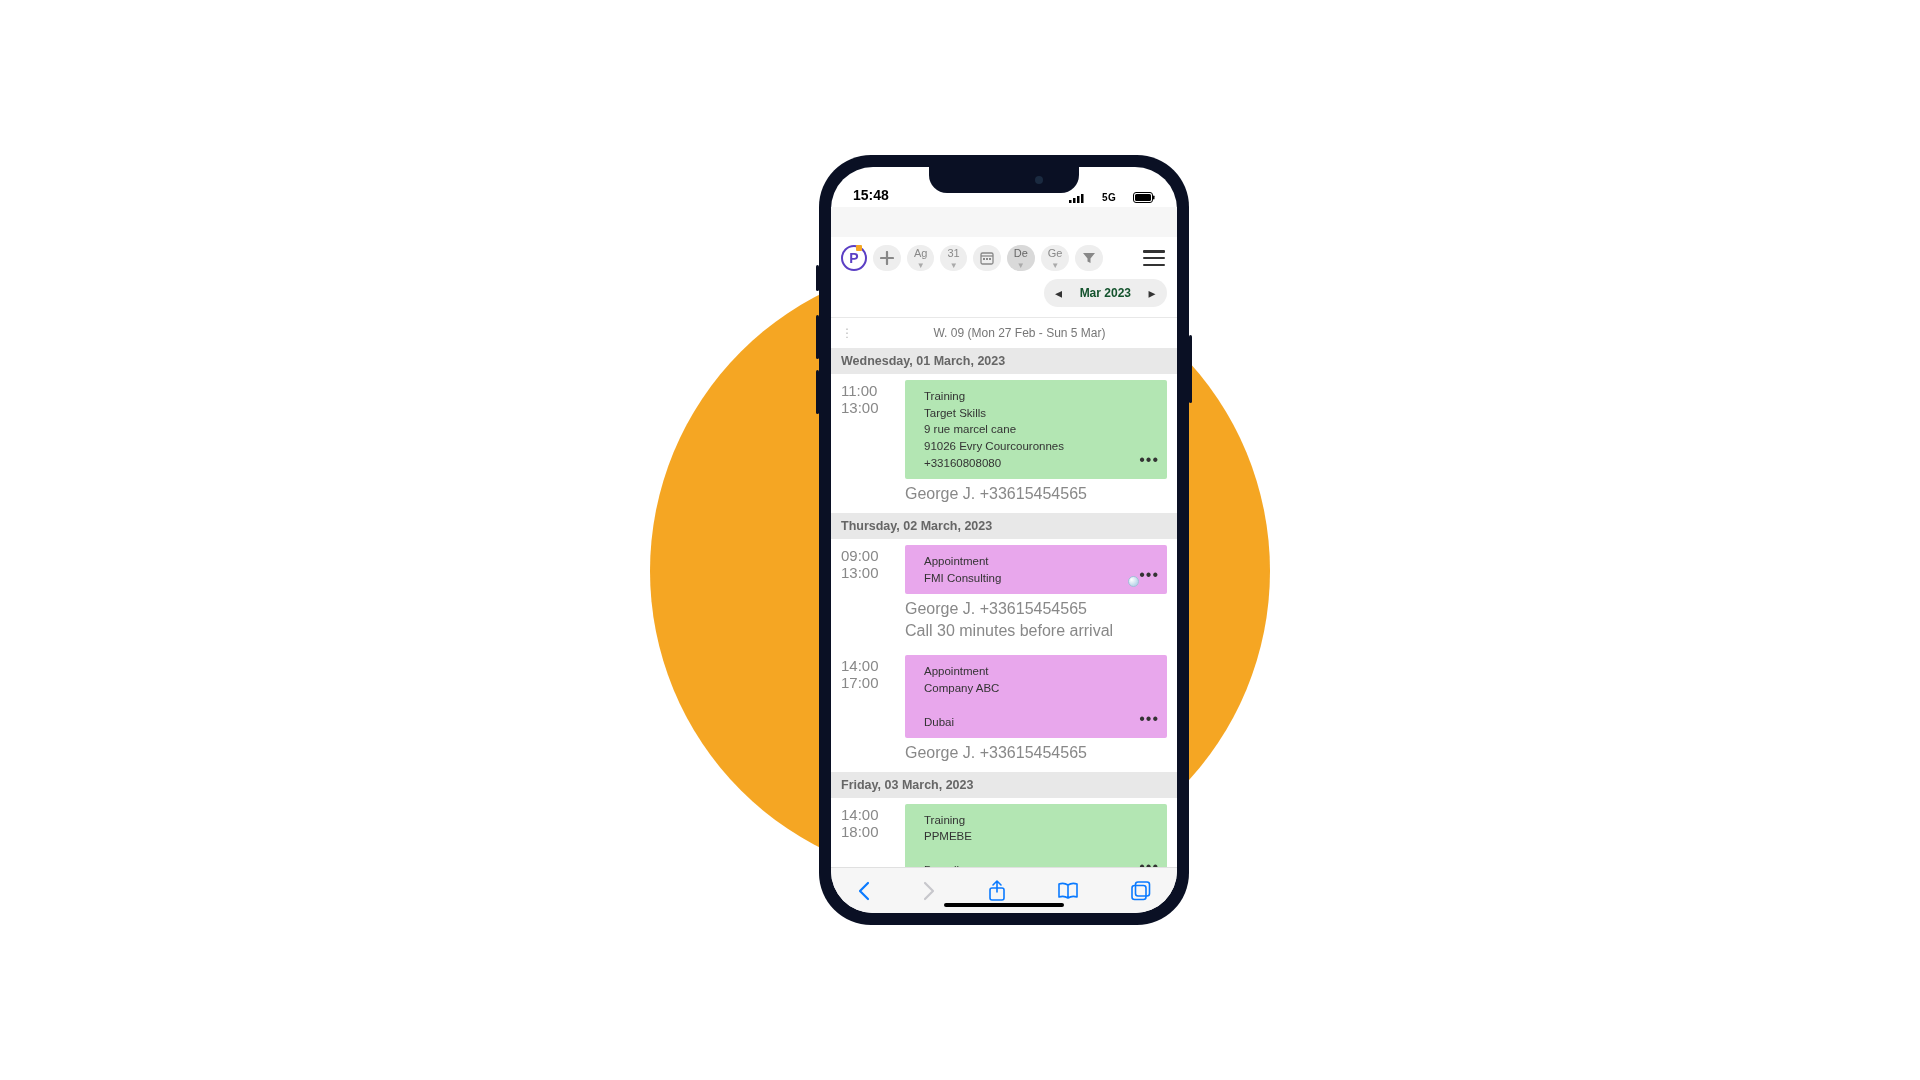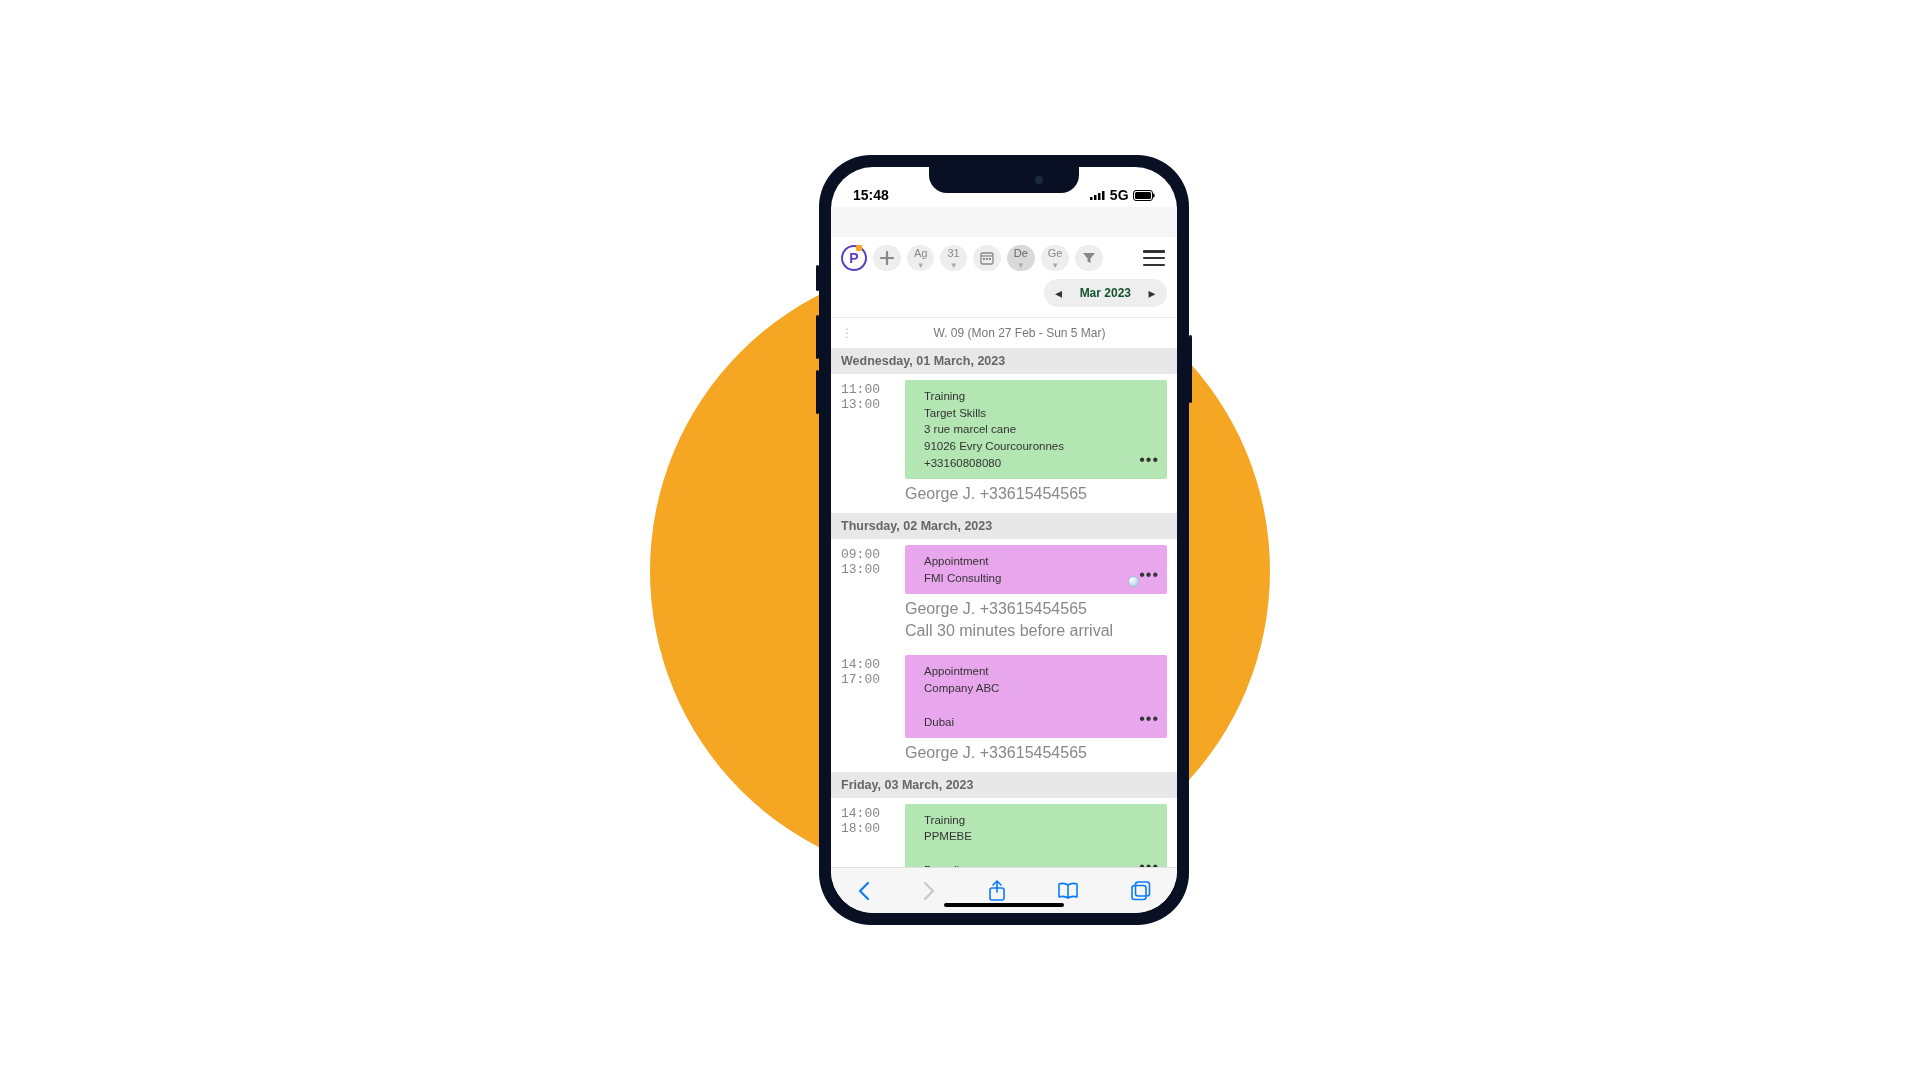--- a/index.html
+++ b/index.html
@@ -59,21 +59,21 @@
   position: relative;
 }
 .statusbar {
   position: absolute; top: 0; left: 0; right: 0;
   height: 40px;
   display: flex; justify-content: space-between; align-items: flex-end;
   padding: 0 22px 4px 22px;
   font-size: 14px; font-weight: 700; color: #000;
   z-index: 40;
 }
-.status-right { display: flex; align-items: center; gap: 4px; font-size: 14px; letter-spacing: 0.3px; }
+.status-right { display: flex; align-items: center; gap: 17px; font-size: 10px; letter-spacing: 0.3px; }
 .status-right svg { display: block; }
 
 .content-scroll {
   position: absolute; top: 40px; left: 0; right: 0; bottom: 46px;
   overflow: hidden;
   background: #fff;
 }
 .top-space {
   height: 30px;
   background: #f6f6f6;
@@ -147,23 +147,22 @@
   background: #e8e8e8;
   padding: 6px 10px;
   font-size: 12.5px; font-weight: 600; color: #666;
 }
 .event-row {
   display: flex; align-items: flex-start;
   padding: 6px 10px 0 10px;
 }
 .time-col {
   width: 64px; flex-shrink: 0;
-  font-size: 13px; color: #888;
+  font-size: 15px; color: #888;
   padding-top: 2px;
-  font-family: Liberation Mono, monospace;
 }
 .event-col { flex: 1; }
 .event-card {
   padding: 8px 19px;
   font-size: 11.5px; color: #333;
   line-height: 1.45;
   position: relative;
   border-radius: 2px;
 }
 .event-card.green { background: #b3e6b3; }
@@ -304,21 +303,21 @@
       </div>
 
       <div id="days-container">
           <div class="day-header">Wednesday, 01 March, 2023</div>
           <div class="event-row">
             <div class="time-col">11:00 13:00</div>
             <div class="event-col">
               <div class="event-card green">
                 <div>Training</div>
                 <div>Target Skills</div>
-                <div>3 rue marcel cane</div>
+                <div>9 rue marcel cane</div>
                 <div>91026 Evry Courcouronnes</div>
                 <div>+33160808080</div>
                 <div class="event-more">•••</div>
               </div>
             </div>
           </div>
           <div class="meta">
             <div>George J. +33615454565</div>
           </div>
           <div class="day-header">Thursday, 02 March, 2023</div>

